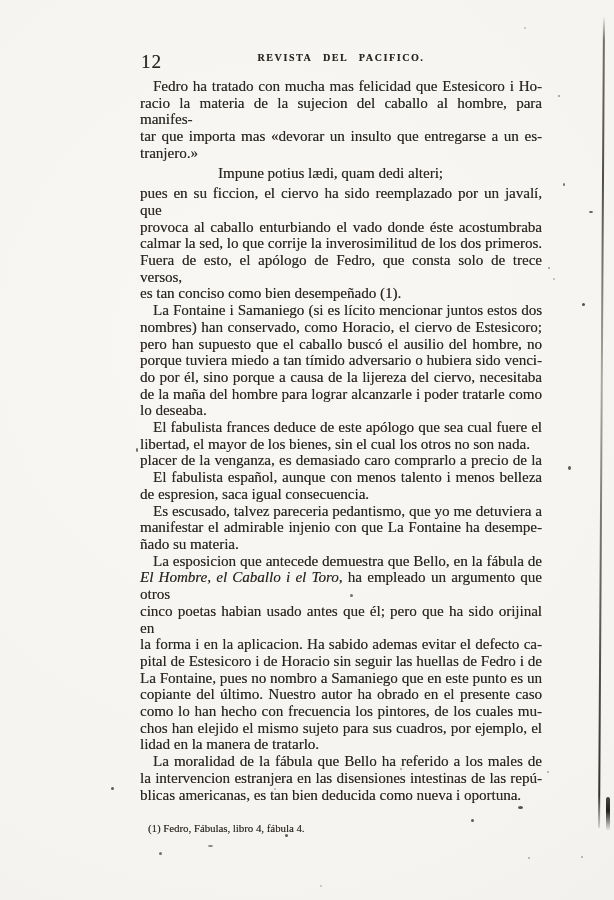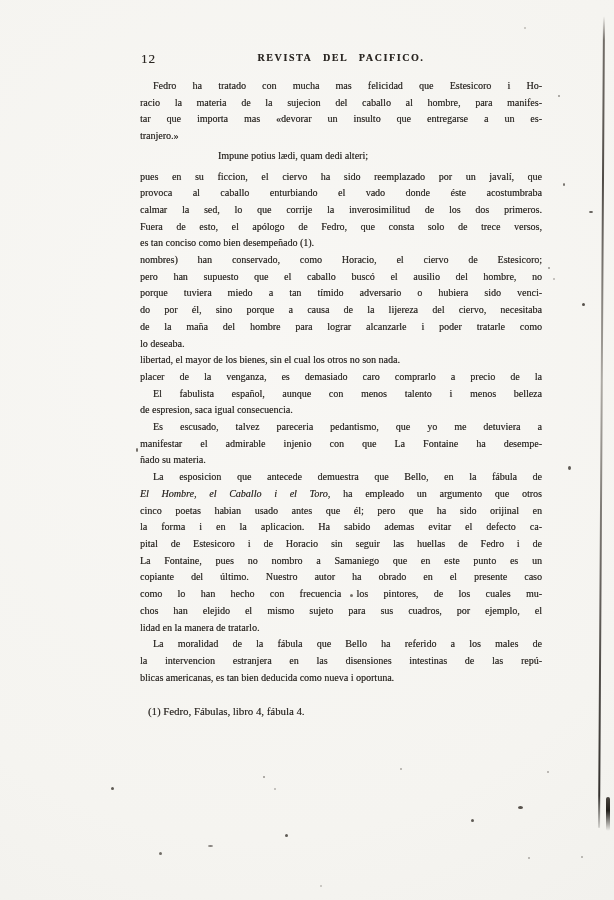--- a/index.html
+++ b/index.html
@@ -11,30 +11,30 @@
     background: radial-gradient(ellipse 130% 95% at 42% 38%,
       #f8f7f4 0%, #f5f4f0 58%, #f1f0ec 86%, #ecebe7 100%);
     color:#2a2622;
   }
 
   .textblock { position:absolute; left:140px; top:50px; width:402px; }
 
   .header-row { position:relative; height:22px; }
   .page-num {
     position:absolute; left:1px; top:1px;
-    font-size:13px; letter-spacing:1px;
+    font-size:19px; letter-spacing:1px;
     text-shadow:0.25px 0 0 rgba(42,38,34,.6);
   }
   .journal {
     text-align:center; font-size:10px; font-weight:bold;
     letter-spacing:1.6px; word-spacing:7px; padding-top:2px;
     text-shadow:0.2px 0 0 rgba(42,38,34,.5);
   }
 
-  .body-text { margin-top:6px; font-size:10px; line-height:16.7px;
+  .body-text { margin-top:6px; font-size:15px; line-height:16.7px;
     text-shadow:0.25px 0 0 rgba(42,38,34,.55); }
 
   .line { text-align:justify; text-align-last:justify; }
   .line.last { text-align-last:left; }
   .line.first { text-indent:13px; }
   .it { font-style:italic;margin-top:40px; }
 
   .block.quote { margin:3px 0 4px 78px; }
   .block.quote .line { text-align:right; text-align-last:left; }
 
@@ -110,28 +110,30 @@
           <div class="line last"><span>Impune potius lædi, quam dedi alteri;</span></div>
         </div>
         <div class="block para">
           <div class="line"><span>pues en su ficcion, el ciervo ha sido reemplazado por un javalí, que</span></div>
           <div class="line"><span>provoca al caballo enturbiando el vado donde éste acostumbraba</span></div>
           <div class="line"><span>calmar la sed, lo que corrije la inverosimilitud de los dos primeros.</span></div>
           <div class="line"><span>Fuera de esto, el apólogo de Fedro, que consta solo de trece versos,</span></div>
           <div class="line last"><span>es tan conciso como bien desempeñado (1).</span></div>
         </div>
         <div class="block para">
+          <div class="line first"><span>La Fontaine i Samaniego (si es lícito mencionar juntos estos dos</span></div>
           <div class="line"><span>nombres) han conservado, como Horacio, el ciervo de Estesicoro;</span></div>
           <div class="line"><span>pero han supuesto que el caballo buscó el ausilio del hombre, no</span></div>
           <div class="line"><span>porque tuviera miedo a tan tímido adversario o hubiera sido venci-</span></div>
           <div class="line"><span>do por él, sino porque a causa de la lijereza del ciervo, necesitaba</span></div>
           <div class="line"><span>de la maña del hombre para lograr alcanzarle i poder tratarle como</span></div>
           <div class="line last"><span>lo deseaba.</span></div>
         </div>
         <div class="block para">
+          <div class="line first"><span>El fabulista frances deduce de este apólogo que sea cual fuere el</span></div>
           <div class="line last"><span>libertad, el mayor de los bienes, sin el cual los otros no son nada.</span></div>
           <div class="line"><span>placer de la venganza, es demasiado caro comprarlo a precio de la</span></div>
         </div>
         <div class="block para">
           <div class="line first"><span>El fabulista español, aunque con menos talento i menos belleza</span></div>
           <div class="line last"><span>de espresion, saca igual consecuencia.</span></div>
         </div>
         <div class="block para">
           <div class="line first"><span>Es escusado, talvez pareceria pedantismo, que yo me detuviera a</span></div>
           <div class="line"><span>manifestar el admirable injenio con que La Fontaine ha desempe-</span></div>

